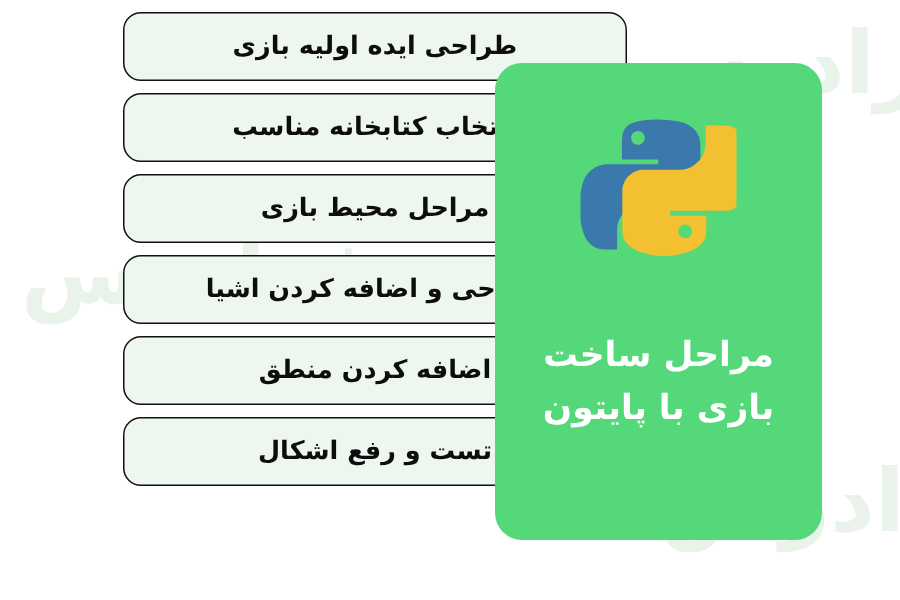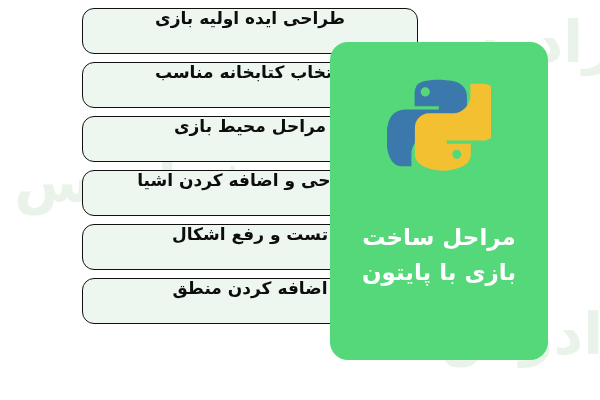--- a/index.html
+++ b/index.html
@@ -46,21 +46,21 @@
     z-index: 2;
   }
   .step-pill {
     position: relative;
     height: 46px;
     margin-bottom: 8px;
     background: #eef7ef;
     border: 1px solid #111111;
     border-radius: 12px;
     display: flex;
-    align-items: flex-start;
+    align-items: center;
     justify-content: center;
     box-sizing: border-box;
   }
   .step-label {
     font-size: 17px;
     color: #0d0d0d;
     font-weight: bold;
     direction: rtl;
     text-align: center;
     line-height: 1.1;
@@ -120,24 +120,24 @@
     <div class="step-pill">
       <span class="step-label">انتخاب کتابخانه مناسب</span>
     </div>
     <div class="step-pill">
       <span class="step-label">مراحل محیط بازی</span>
     </div>
     <div class="step-pill">
       <span class="step-label">طراحی و اضافه کردن اشیا</span>
     </div>
     <div class="step-pill">
-      <span class="step-label">تست و رفع اشکال</span>
+      <span class="step-label">اضافه کردن منطق</span>
     </div>
     <div class="step-pill">
-      <span class="step-label">اضافه کردن منطق</span>
+      <span class="step-label">تست و رفع اشکال</span>
     </div>
   </div>
 
   <div class="main-card">
     <span>
       <svg class="py-logo" viewBox="0 0 110 110" xmlns="http://www.w3.org/2000/svg">
         <path fill="#3b78ab" d="M54.3 6c-6.1 0-11.3.6-15.4 1.7-8.2 2.2-9.7 6.8-9.7 15.3v11.2h25.6v3.4H19.5c-8.6 0-16.1 5.2-18.4 15-2.7 11.3-2.8 18.3 0 30.1 2.1 8.8 7.1 15 15.7 15h9V83.9c0-9.7 8.4-18.3 18.4-18.3h25.5c8.2 0 14.8-6.8 14.8-15.1V23c0-8.1-6.8-14.1-14.9-15.5C64.5 6.6 59.2 6 54.3 6zM40.5 14.1c2.6 0 4.8 2.2 4.8 4.9s-2.2 4.8-4.8 4.8c-2.7 0-4.8-2.1-4.8-4.8s2.1-4.9 4.8-4.9z"></path>
         <path fill="#f2c030" d="M88.2 37.6v13.3c0 10.1-8.6 18.6-18.4 18.6H44.3c-8 0-14.8 6.9-14.8 15.1v28.3c0 8.1 7 12.8 14.8 15.1 9.4 2.8 18.4 3.3 29.6 0 7.5-2.2 14.8-6.5 14.8-15.1V101.8H63.2v-3.4h38.4c8.6 0 11.8-6 14.8-15 3.1-9.3 3-18.2 0-30.1-2.2-8.6-6.2-15-14.8-15h-13.4zM73.8 108c2.7 0 4.8 2.1 4.8 4.8s-2.1 4.9-4.8 4.9c-2.6 0-4.8-2.2-4.8-4.9s2.2-4.8 4.8-4.8z" transform="translate(0,-28)"></path>
       </svg>
     </span>

